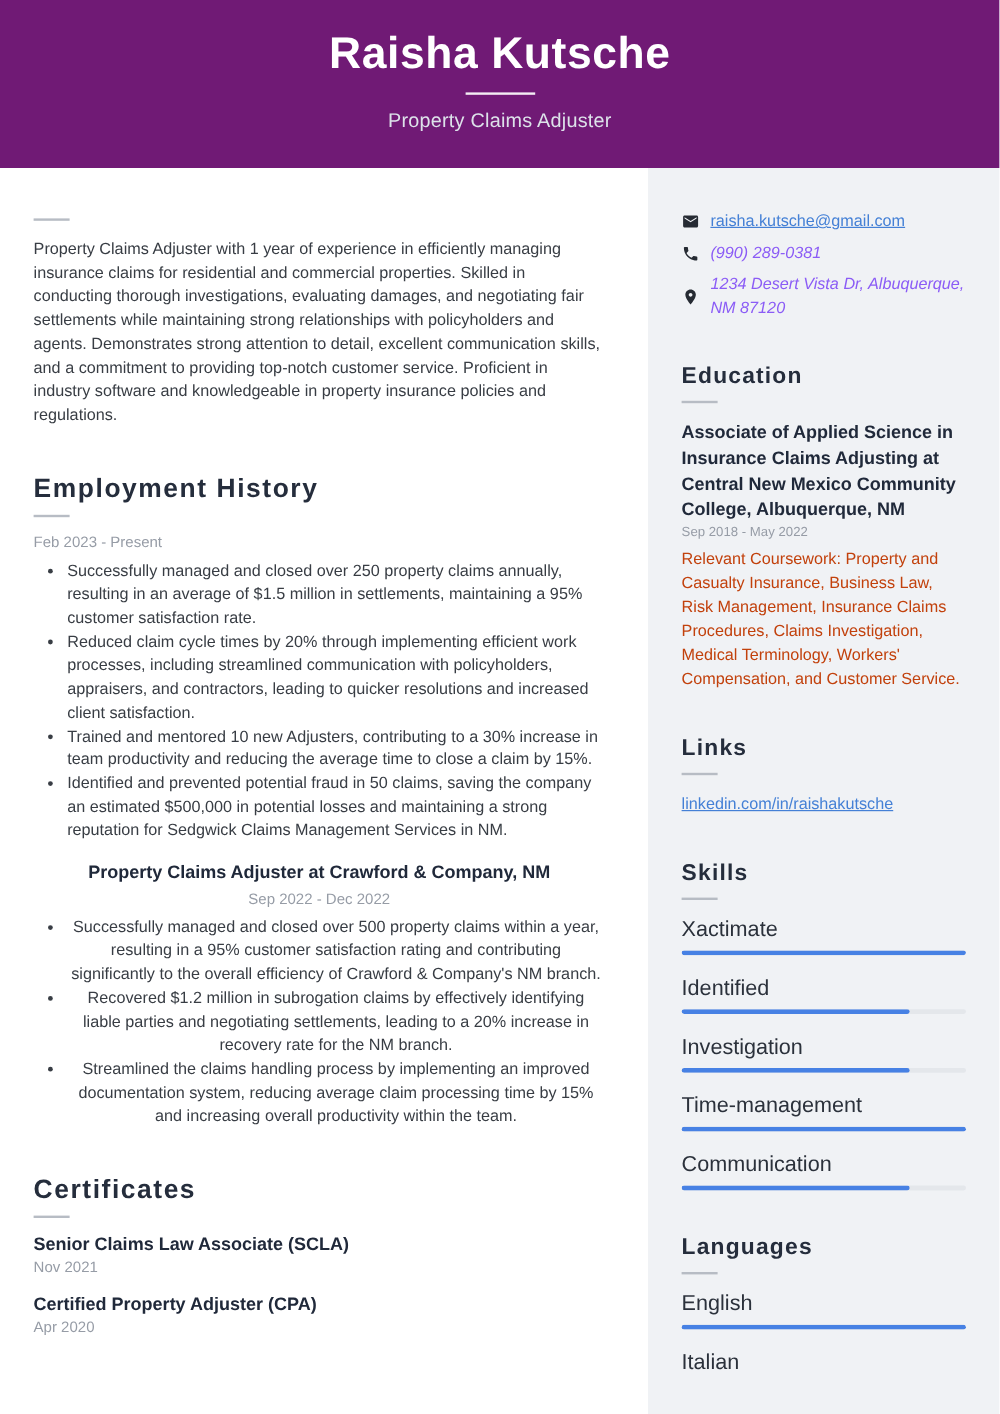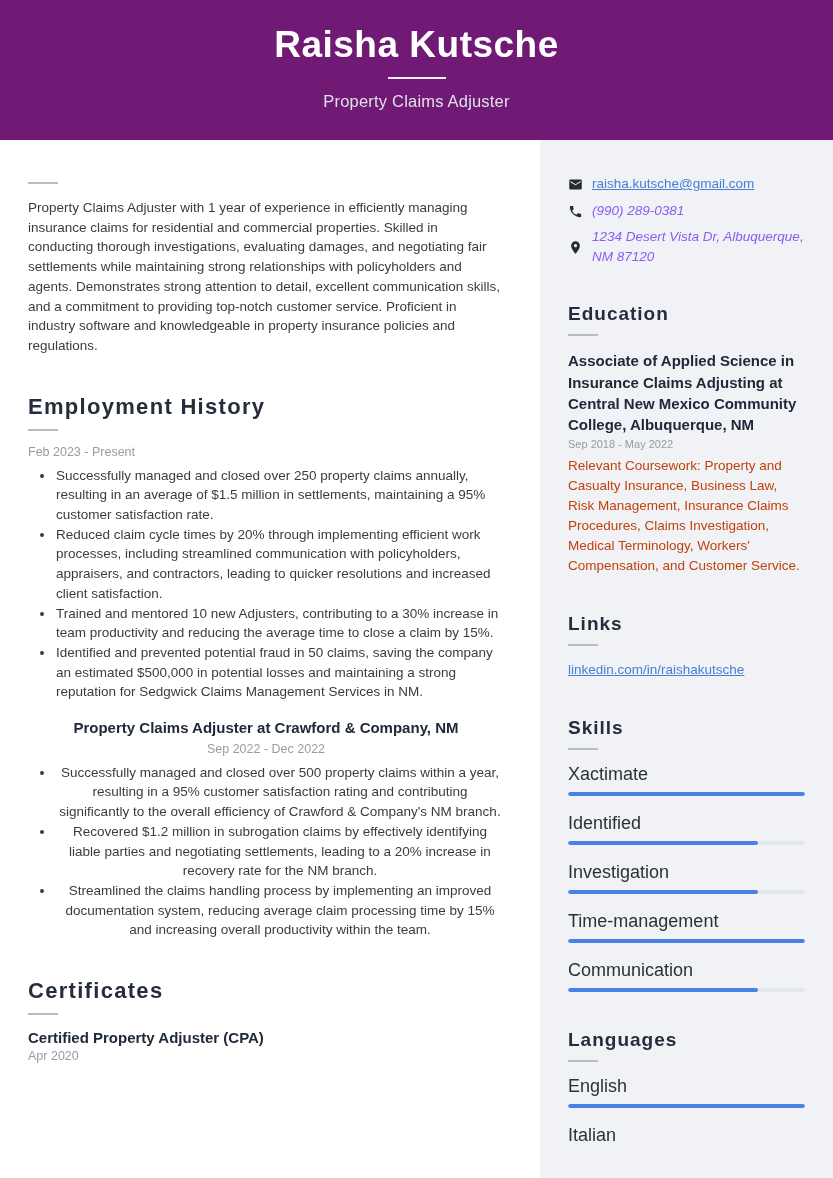--- a/index.html
+++ b/index.html
@@ -148,20 +148,24 @@
             <li>Streamlined the claims handling process by implementing an improved documentation system, reducing average claim processing time by 15% and increasing overall productivity within the team.</li>
           </ul>
         </div>
       </section>
 
       <section class="main-section">
         <h2 class="sec-heading">Certificates</h2>
         <div class="sec-rule"></div>
 
         <div class="cert">
+          <div class="cert-title">Senior Claims Law Associate (SCLA)</div>
+          <div class="cert-date muted">Nov 2021</div>
+        </div>
+        <div class="cert">
           <div class="cert-title">Certified Property Adjuster (CPA)</div>
           <div class="cert-date muted">Apr 2020</div>
         </div>
       </section>
 
     </main>
 
     <aside class="side-col">
 
       <section class="side-section first">

